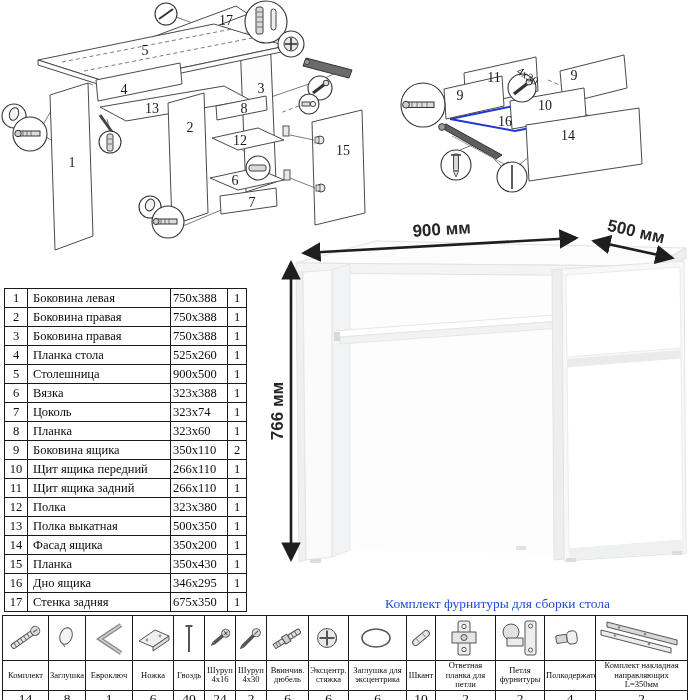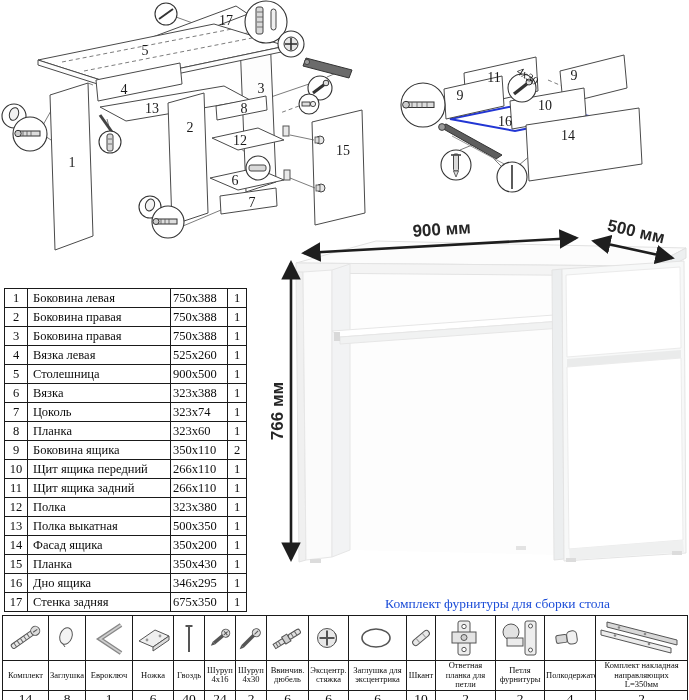--- a/index.html
+++ b/index.html
@@ -327,21 +327,21 @@
           <td class="c">1</td>
         </tr>
       <tr>
           <td class="c">3</td>
           <td class="n">Боковина правая</td>
           <td class="s">750x388</td>
           <td class="c">1</td>
         </tr>
       <tr>
           <td class="c">4</td>
-          <td class="n">Вязка левая</td>
+          <td class="n">Планка стола</td>
           <td class="s">525x260</td>
           <td class="c">1</td>
         </tr>
       <tr>
           <td class="c">5</td>
           <td class="n">Столешница</td>
           <td class="s">900x500</td>
           <td class="c">1</td>
         </tr>
       <tr>

